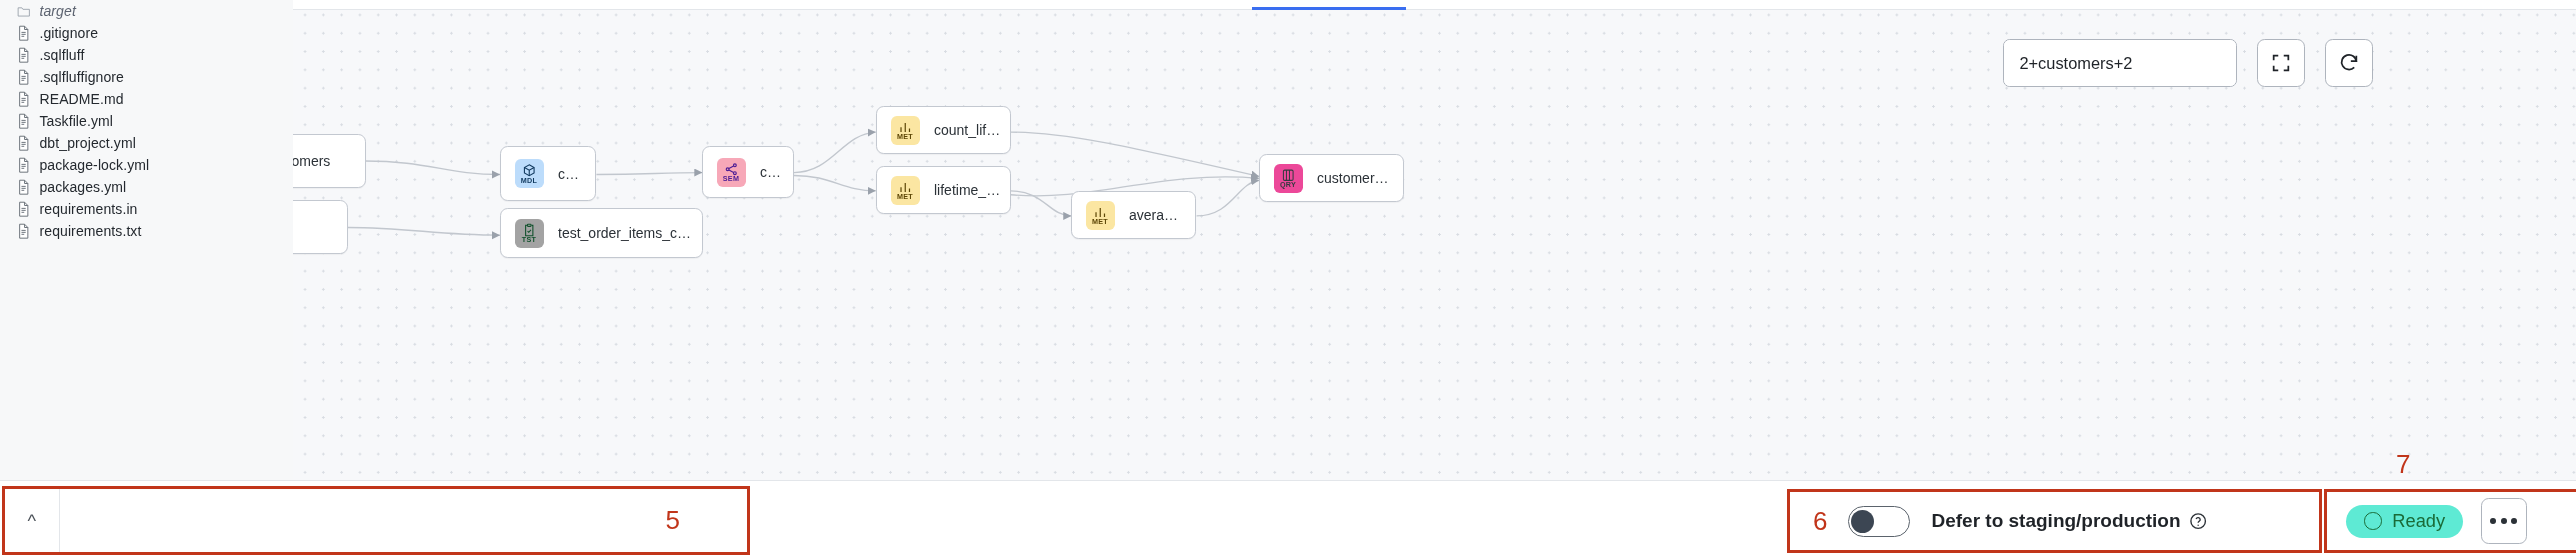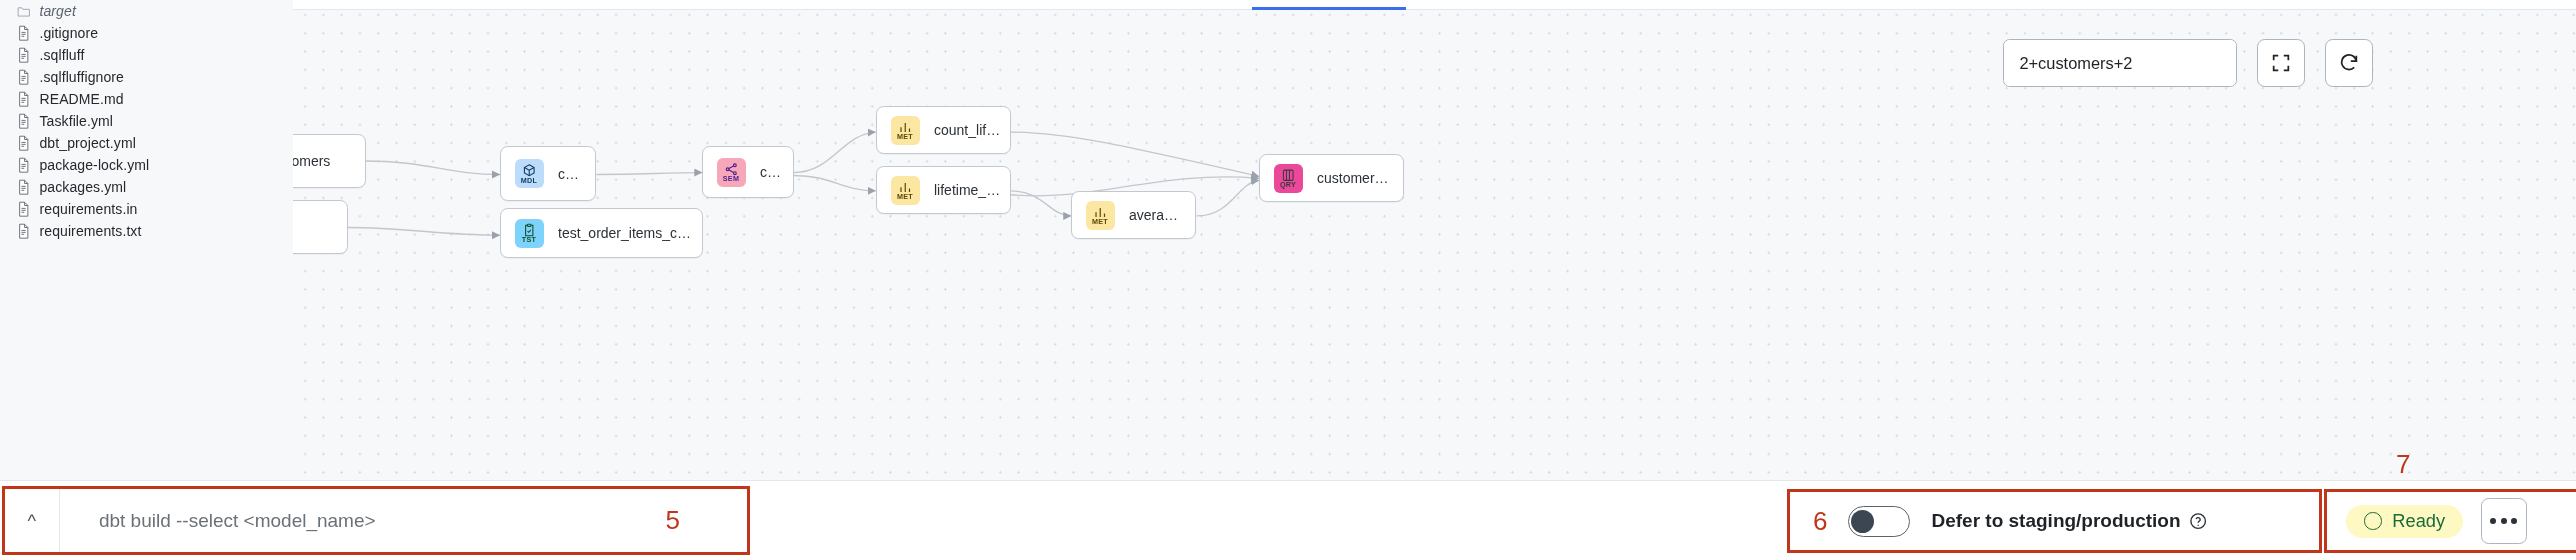--- a/index.html
+++ b/index.html
@@ -90,21 +90,21 @@
   .badge-svg{width:14.5px;height:14.5px;display:block;margin-top:1px;}
   .badge-tag{font-size:7.2px;line-height:7.7px;letter-spacing:0.3px;font-weight:700;margin-top:-1px;}
   .node .nlabel{
     margin-left:14.5px;font-size:14px;color:#2b3137;white-space:nowrap;
     overflow:hidden;text-overflow:ellipsis;padding-right:9.6px;
   }
   .node.plain .nlabel{margin-left:17.3px;}
 
   .b-mdl{background:#bcdcfb;color:#10395e;}
   .b-sem{background:#f7a8b8;color:#4c1d95;}
-  .b-tst{background:#7dd3fc;color:#11512c;}
+  .b-tst{background:#a3a3a3;color:#11512c;}
   .b-met{background:#fbe6a2;color:#5d4606;}
   .b-qry{background:#ec4899;color:#353a40;}
 
   svg.edges{position:absolute;left:0;top:0;width:2283px;height:480px;overflow:visible;}
 
   
   .bottombar{
     position:absolute;left:0;top:480px;width:2576px;height:81px;
     background:#ffffff;border-top:1px solid #e3e6ea;
     display:flex;align-items:center;
@@ -134,21 +134,21 @@
   .knob{width:23px;height:23px;border-radius:50%;background:#3c4653;margin-left:1.9px;}
   .defer-label{margin-left:21px;font-size:19px;font-weight:bold;color:#1f2328;white-space:nowrap;}
   .help-icon{margin-left:8.7px;width:18.3px;height:18.3px;display:block;}
 
   .ready-outline{
     position:absolute;left:2324px;top:489px;width:252px;height:64px;
     border:3.9px solid #c1351a;border-right:none;box-sizing:border-box;background:#fff;
     display:flex;align-items:center;
   }
   .ready-pill{
-    margin-left:19px;height:33px;padding:0 18.3px;border-radius:17.3px;background:#fef9c3;
+    margin-left:19px;height:33px;padding:0 18.3px;border-radius:17.3px;background:#5eead4;
     display:flex;align-items:center;font-size:18.3px;color:#1a6b38;
   }
   .ready-dot{width:15.4px;height:15.4px;border:1.9px solid #1a6b38;border-radius:50%;margin-right:10.6px;}
   .kebab{
     margin-left:17.3px;width:44px;height:44px;border:1px solid #aeb4bd;border-radius:7.7px;
     background:#fff;display:flex;align-items:center;justify-content:center;gap:4.8px;
   }
   .kdot{width:5.8px;height:5.8px;border-radius:50%;background:#2b3137;}
   .num7{position:absolute;left:2396px;top:449px;font-size:26px;color:#c1351a;}
 </style>
@@ -364,21 +364,20 @@
           </span>
           <span class="nlabel">customer_order_metrics</span>
         </div>
       </div>
   </div>
 
   <div class="bottombar"></div>
 
   <div class="cmd-outline">
     <div class="caret-cell">^</div>
-    <div class="cmd-text">dbt build --select &lt;model_name&gt;</div>
     <div class="cmd-num">5</div>
   </div>
 
   <div class="defer-outline">
     <div class="defer-num">6</div>
     <div class="toggle">
       <div class="knob"></div>
     </div>
     <div class="defer-label">Defer to staging/production</div>
     <svg class="help-icon" viewBox="0 0 24 24" fill="none" stroke="#2b3137" stroke-width="1.8">

